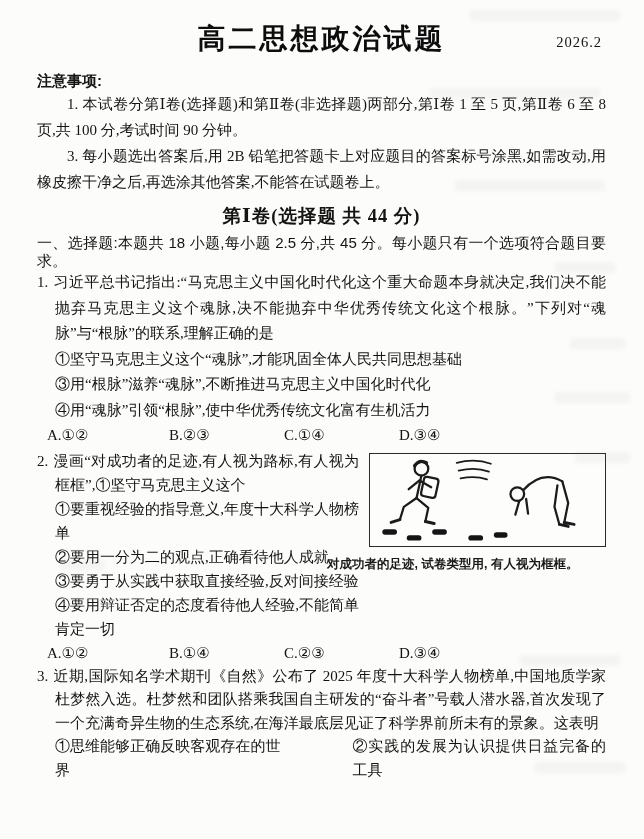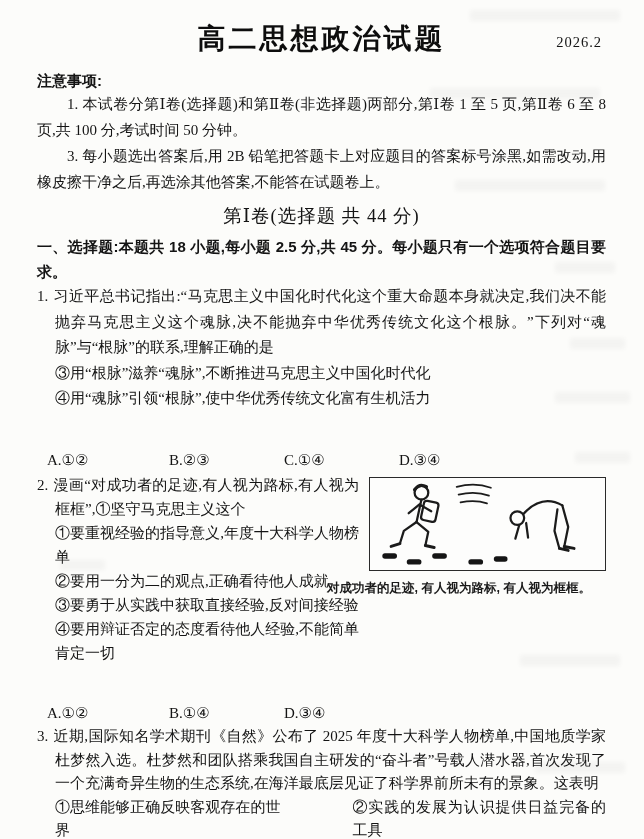--- a/index.html
+++ b/index.html
@@ -22,36 +22,36 @@
   }
   .date { position:absolute; top:34px; right:42px; font-size:14.5px; letter-spacing:1px; }
 
   .notice-head {
     font-family:"Liberation Sans","DejaVu Sans",sans-serif;
     font-weight:bold; font-size:15px; margin-top:14px;
   }
   .notice { font-size:15px; line-height:26px; text-indent:2em; text-align:justify; }
 
   .section-title {
-    text-align:center; font-weight:normal; font-size:18.5px;
+    text-align:center; font-weight:bold; font-size:18.5px;
     margin-top:8px; margin-bottom:6px; letter-spacing:1px;
   }
   .instruction {
     font-family:"Liberation Sans","DejaVu Sans",sans-serif;
-    font-weight:bold; font-size:15px; line-height:25px; text-align:justify;
+    font-weight:normal; font-size:15px; line-height:18px; text-align:justify;
   }
 
   .q { font-size:15px; line-height:25.5px; text-align:justify; }
   .q2 { line-height:24px; }
   .q3 { line-height:23.5px; }
   .stem { padding-left:18px; text-indent:-18px; }
   .qnum { margin-right:5px; }
   .q .item { padding-left:18px; text-indent:0; }
   .opts { display:grid; grid-template-columns:122px 115px 115px auto; padding-left:10px; }
-  .opts span { white-space:nowrap;margin-top:36px; }
+  .opts span { white-space:nowrap; }
   .opts3 { display:flex; padding-left:18px; }
   .opts3 span:last-child { margin-left:72px; }
 
   .fig { float:right; width:237px; margin:4px 0 42px 10px; }
   .fig-box { width:237px; height:94px; border:1.6px solid #2a2a2a; background:#fdfdfc; }
   .fig-cap {
     font-family:"Liberation Sans","DejaVu Sans",sans-serif;
     font-weight:bold; font-size:12.5px; white-space:nowrap;
     margin-top:5px; margin-left:-42px; color:#1a1a1a;
   }
@@ -70,28 +70,29 @@
   <div class="ghost" style="left:555px; top:392px; width:75px;  height:11px;"></div>
   <div class="ghost" style="left:575px; top:452px; width:55px;  height:11px;"></div>
   <div class="ghost" style="left:60px;  top:560px; width:45px;  height:10px;"></div>
   <div class="ghost" style="left:520px; top:655px; width:100px; height:11px;"></div>
   <div class="ghost" style="left:535px; top:762px; width:90px;  height:11px;"></div>
 
   <div class="title">高二思想政治试题</div>
   <div class="date">2026.2</div>
 
   <div class="notice-head">注意事项:</div>
-  <p class="notice">1. 本试卷分第Ⅰ卷(选择题)和第Ⅱ卷(非选择题)两部分,第Ⅰ卷 1 至 5 页,第Ⅱ卷 6 至 8 页,共 100 分,考试时间 50 分钟。</p>
+  <p class="notice">1. 本试卷分第Ⅰ卷(选择题)和第Ⅱ卷(非选择题)两部分,第Ⅰ卷 1 至 5 页,第Ⅱ卷 6 至 8 页,共 100 分,考试时间 90 分钟。</p>
   <p class="notice">3. 每小题选出答案后,用 2B 铅笔把答题卡上对应题目的答案标号涂黑,如需改动,用橡皮擦干净之后,再选涂其他答案,不能答在试题卷上。</p>
 
   <div class="section-title">第Ⅰ卷(选择题  共 44 分)</div>
   <p class="instruction">一、选择题:本题共 18 小题,每小题 2.5 分,共 45 分。每小题只有一个选项符合题目要求。</p>
 
   <div class="q">
     <p class="stem"><span class="qnum">1.</span><span>习近平总书记指出:“马克思主义中国化时代化这个重大命题本身就决定,我们决不能抛弃马克思主义这个魂脉,决不能抛弃中华优秀传统文化这个根脉。”下列对“魂脉”与“根脉”的联系,理解正确的是</span></p>
+    <p class="item">①坚守马克思主义这个“魂脉”,才能巩固全体人民共同思想基础</p>
     <p class="item">③用“根脉”滋养“魂脉”,不断推进马克思主义中国化时代化</p>
     <p class="item">④用“魂脉”引领“根脉”,使中华优秀传统文化富有生机活力</p>
     <div class="opts">
       <span>A.①②</span>
       <span>B.②③</span>
       <span>C.①④</span>
       <span>D.③④</span>
     </div>
   </div>
 
@@ -124,30 +125,31 @@
 
           <g fill="#151515">
             <rect x="10" y="77" width="15" height="5.5" rx="2.7"></rect>
             <rect x="35" y="83" width="15" height="5.5" rx="2.7"></rect>
             <rect x="61" y="77" width="15" height="5.5" rx="2.7"></rect>
             <rect x="98" y="83" width="15" height="5.5" rx="2.7"></rect>
             <rect x="124" y="80" width="14" height="5.5" rx="2.7"></rect>
           </g>
         </svg>
       </div>
-      <div class="fig-cap">对成功者的足迹, 有人视为路标, 有人视为框框。</div>
+      <div class="fig-cap">对成功者的足迹, 试卷类型用, 有人视为框框。</div>
     </div>
     <p class="stem"><span class="qnum">2.</span><span>漫画“对成功者的足迹,有人视为路标,有人视为框框”,①坚守马克思主义这个</span></p>
     <p class="item">①要重视经验的指导意义,年度十大科学人物榜单</p>
     <p class="item">②要用一分为二的观点,正确看待他人成就</p>
     <p class="item">③要勇于从实践中获取直接经验,反对间接经验</p>
     <p class="item">④要用辩证否定的态度看待他人经验,不能简单肯定一切</p>
     <div class="opts">
       <span>A.①②</span>
       <span>B.①④</span>
+      <span>C.②③</span>
       <span>D.③④</span>
     </div>
     <div class="clear"></div>
   </div>
 
   <div class="q q3">
     <p class="stem"><span class="qnum">3.</span><span>近期,国际知名学术期刊《自然》公布了 2025 年度十大科学人物榜单,中国地质学家杜梦然入选。杜梦然和团队搭乘我国自主研发的“奋斗者”号载人潜水器,首次发现了一个充满奇异生物的生态系统,在海洋最底层见证了科学界前所未有的景象。这表明</span></p>
     <div class="opts3">
       <span>①思维能够正确反映客观存在的世界</span>
       <span>②实践的发展为认识提供日益完备的工具</span>

